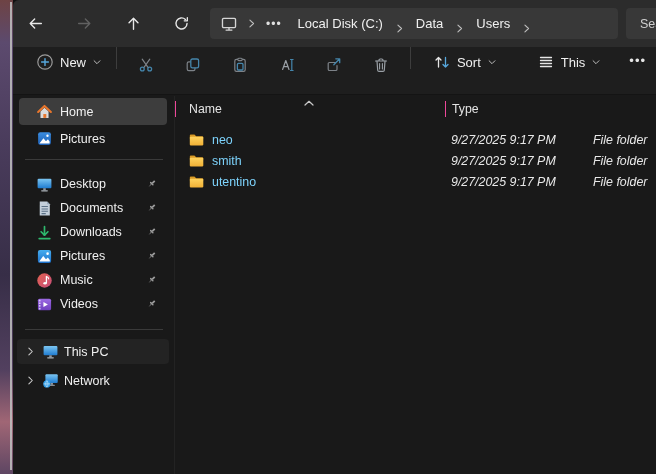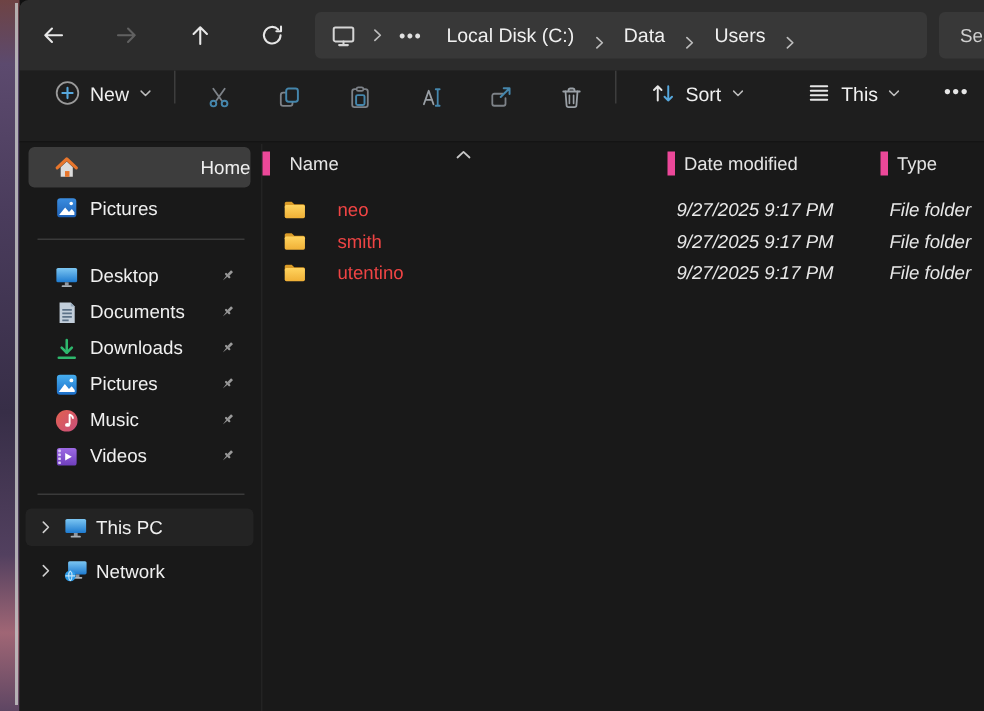--- a/index.html
+++ b/index.html
@@ -42,45 +42,45 @@
     color:#f0f0f0;font-size:13px;}
   .tb-more{margin-left:10px;color:#e6e6e6;font-size:13px;letter-spacing:1px;
     padding:6px 10px;border-radius:4px;}
   .chev-down{display:flex;align-items:center;}
   
   .app-body{position:absolute;top:96px;left:0;right:0;bottom:0;}
   .sidebar{position:absolute;left:0;top:0;width:160px;bottom:0;padding-top:2px;box-sizing:border-box;}
   .sb-item{height:24px;margin:0 6px;padding-left:17px;display:flex;align-items:center;gap:7px;
     border-radius:4px;font-size:12.5px;color:#f0f0f0;position:relative;}
   .sb-item.tall{height:27px;}
-  .sb-item.selected{background:#3d3d3d;justify-content:space-between;}
+  .sb-item.selected{background:#3d3d3d;}
   .sb-item.subtle{background:#232323;}
   .sb-icon{width:17px;height:17px;display:flex;align-items:center;justify-content:center;flex:0 0 17px;}
   .sb-icon svg{width:17px;height:17px;}
   .sb-pin{position:absolute;right:9px;top:50%;transform:translateY(-50%);width:13px;height:13px;display:none;}
   .sb-pin svg{width:13px;height:13px;}
   .sb-item.pinned .sb-pin{display:block;}
   .sb-divider{height:1px;background:#3a3a3a;margin:0 10px 0 12px;}
   .sb-gap1{margin-top:7px;margin-bottom:12px;}
   .sb-gap2{margin-top:13px;margin-bottom:9px;}
   .tree-item{height:25px;margin:4px 4px;padding-left:6px;display:flex;align-items:center;gap:5px;
     border-radius:4px;font-size:12.5px;color:#f0f0f0;}
   .tree-chev{width:14px;height:14px;flex:0 0 14px;display:flex;align-items:center;justify-content:center;}
   .tree-chev svg{width:13px;height:13px;}
   
   .content{position:absolute;left:161px;top:0;right:0;bottom:0;border-left:1px solid #232323;}
   .col-headers{display:grid;grid-template-columns:270px 142px 1fr;height:26px;position:relative;
     color:#e4e4e4;font-size:12.3px;align-items:center;}
-  .col-h{height:16px;line-height:16px;border-left:5px solid #ec4899;padding-left:6px;}
+  .col-h{height:16px;line-height:16px;border-left:1px solid #ec4899;padding-left:6px;}
   .col-h.first{padding-left:13px;}
   .sort-indicator{position:absolute;left:128px;top:0;}
   .rows{margin-top:7px;}
   .frow{display:grid;grid-template-columns:270px 142px 1fr;height:21px;align-items:center;
     font-size:12.4px;color:#e8e8e8;}
-  .cell-name{display:flex;align-items:flex-end;gap:20px;padding-left:13px;color:#ef4444;}
+  .cell-name{display:flex;align-items:flex-end;gap:7px;padding-left:13px;color:#7dd3fc;}
   .row-icon{width:17px;height:15px;display:flex;flex:0 0 17px;}
   .row-icon svg{width:17px;height:15px;}
   .cell-date,.cell-type{padding-left:6px;white-space:nowrap;font-style:italic;}
 </style>
 </head>
 <body>
 
 <div class="wallpaper"></div>
 <div class="edge-line"></div>
 
@@ -454,21 +454,20 @@
     </div>
 
     <div class="content">
       <div class="col-headers">
         <span class="sort-indicator">
           <svg width="12" height="8" viewBox="0 0 12 8">
               <path d="M2 6 6 2.3 10 6" fill="none" stroke="#c8c8c8" stroke-width="1.2" stroke-linecap="round" stroke-linejoin="round"></path>
             </svg>
         </span>
         <div class="col-h first">Name</div>
-        <div class="col-h">Date modified</div>
         <div class="col-h">Type</div>
       </div>
       <div class="rows" id="file-rows">
           <div class="frow">
     <div class="cell-name">
       <span class="row-icon">
                 <svg viewBox="0 0 16 15">
                   <defs>
                     <linearGradient id="g_fol" x1="0" y1="0" x2="0" y2="1">
                       <stop offset="0" stop-color="#ffd35e"></stop>

